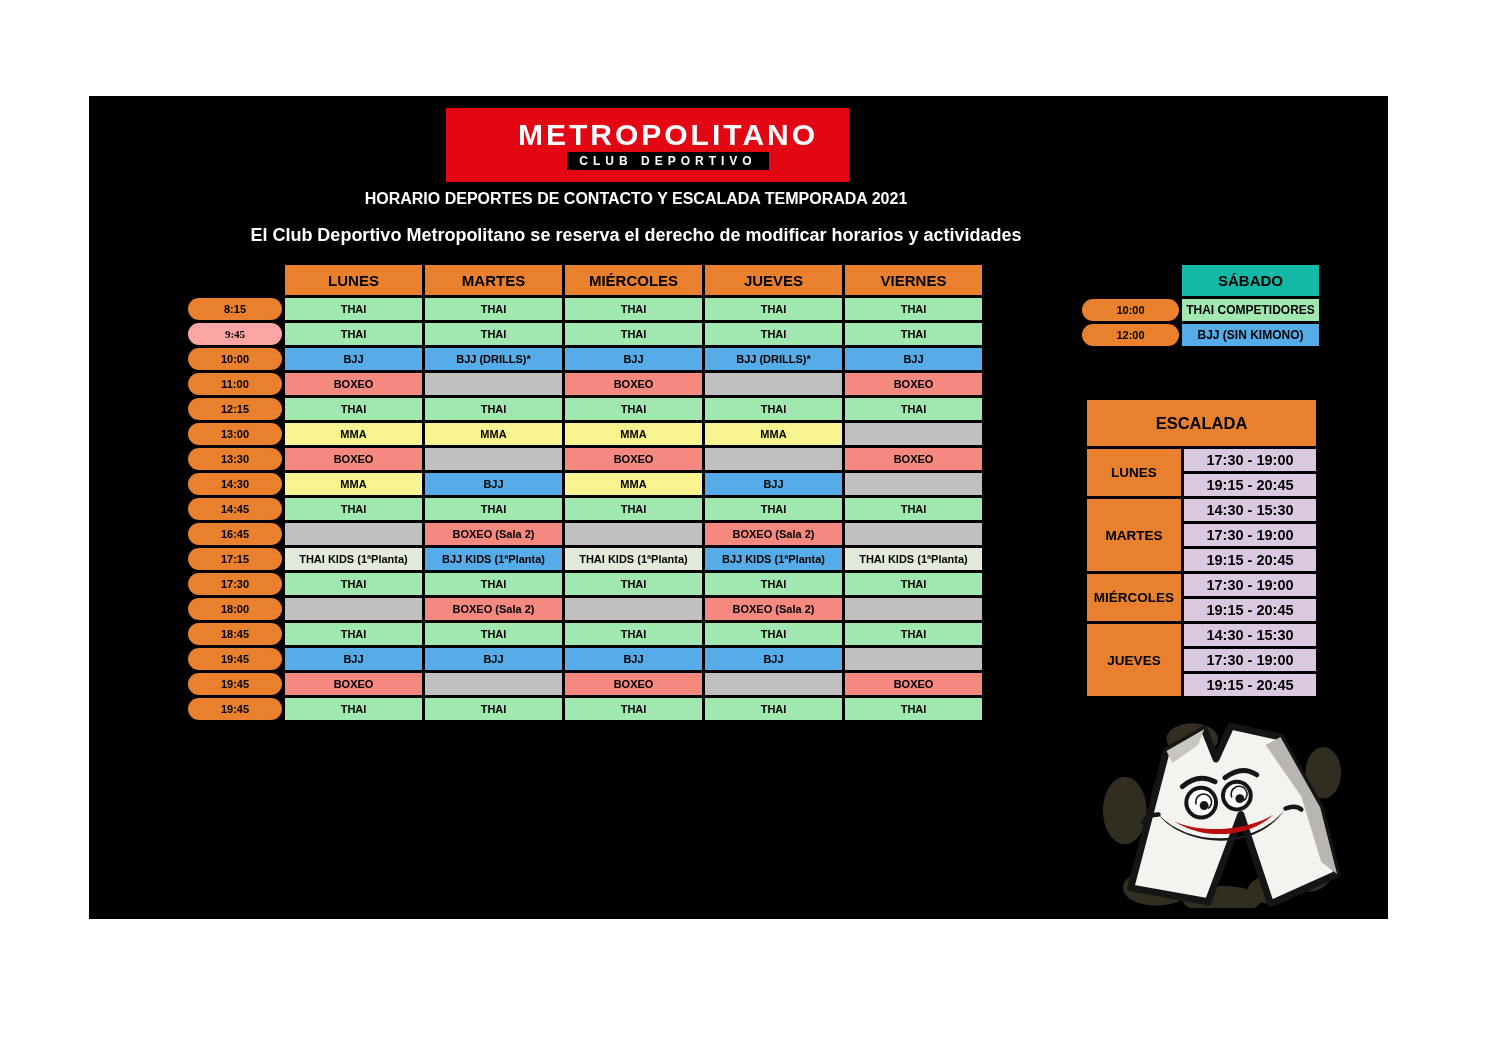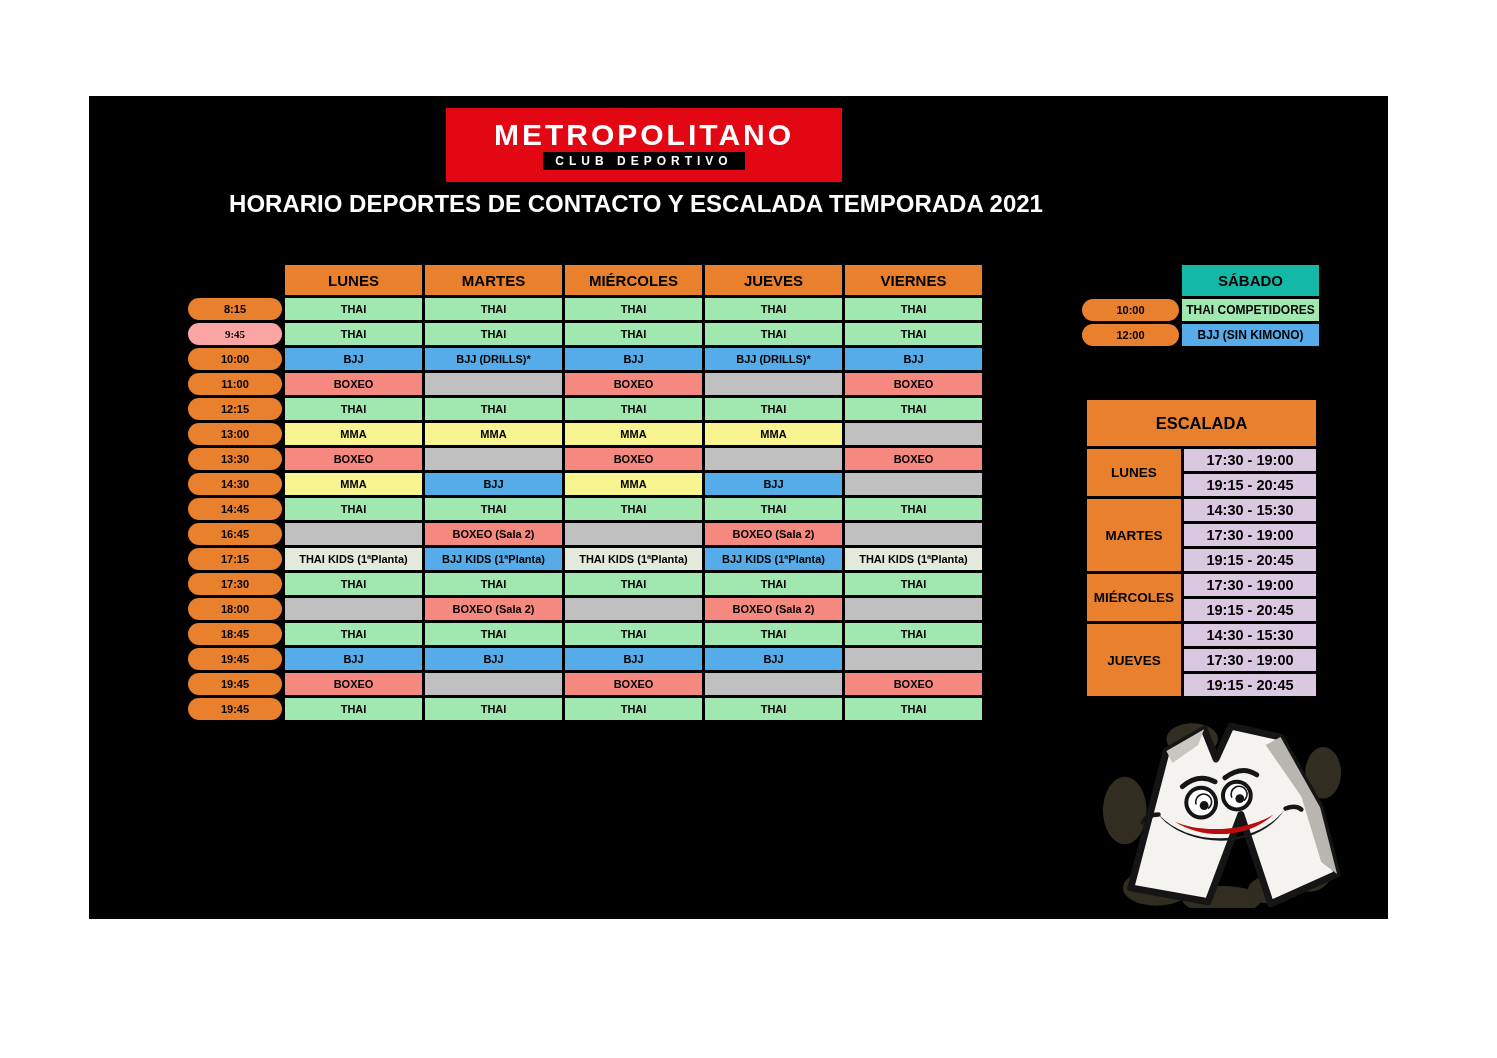--- a/index.html
+++ b/index.html
@@ -5,35 +5,35 @@
   html,body{margin:0;padding:0;}
   body{
     width:1497px;height:1058px;background:#ffffff;position:relative;overflow:hidden;
     font-family:"Liberation Sans", sans-serif;
   }
   .canvas{
     position:absolute;left:89px;top:96px;width:1299px;height:823px;background:#000;
   }
   
   .logo{
-    position:absolute;left:357px;top:12px;width:396px;height:74px;background:#e30613;
-    display:flex;flex-direction:column;align-items:center;justify-content:center;gap:2px;
+    position:absolute;left:357px;top:12px;width:362px;height:74px;background:#e30613;
+    display:flex;flex-direction:column;align-items:center;justify-content:center;gap:2px;padding-left:41px;
   }
   .logo-brand{
     color:#fff;font-weight:bold;font-size:30px;letter-spacing:3px;line-height:1;
   }
   .logo-division{
     background:#000;color:#fff;font-weight:bold;font-size:12px;letter-spacing:5px;
     padding:3px 12px;line-height:1;
   }
   
   .title,.subtitle{
     position:absolute;left:0;width:1094px;text-align:center;color:#fff;font-weight:bold;
   }
-  .title{top:94px;font-size:24px;}
+  .title{top:94px;font-size:16px;}
   .subtitle{top:129px;font-size:18px;}
   
   .sched{
     position:absolute;display:grid;gap:3px;background:#000;padding:2px;
   }
   .main-table{
     left:97px;top:167px;
     grid-template-columns:94px repeat(5,137px);
     grid-template-rows:30px repeat(17,22px);
   }
@@ -66,20 +66,21 @@
 <body>
 
 <div class="canvas">
 
   <div class="logo">
     <div class="logo-brand">METROPOLITANO</div>
     <div class="logo-division">CLUB DEPORTIVO</div>
   </div>
 
   <div class="title">HORARIO DEPORTES DE CONTACTO Y ESCALADA TEMPORADA 2021</div>
+  <div class="subtitle">El Club Deportivo Metropolitano se reserva el derecho de modificar horarios y actividades</div>
 
   <div class="sched main-table">
       <div class="tcell t-blank" style="background: transparent;"></div>
       <div class="tcell t-head" style="background: rgb(232, 128, 46);">LUNES</div>
       <div class="tcell t-head" style="background: rgb(232, 128, 46);">MARTES</div>
       <div class="tcell t-head" style="background: rgb(232, 128, 46);">MIÉRCOLES</div>
       <div class="tcell t-head" style="background: rgb(232, 128, 46);">JUEVES</div>
       <div class="tcell t-head" style="background: rgb(232, 128, 46);">VIERNES</div>
       <div class="tcell t-time" style="background: rgb(232, 128, 46);">8:15</div>
       <div class="tcell t-act" style="background: rgb(160, 232, 176);">THAI</div>

